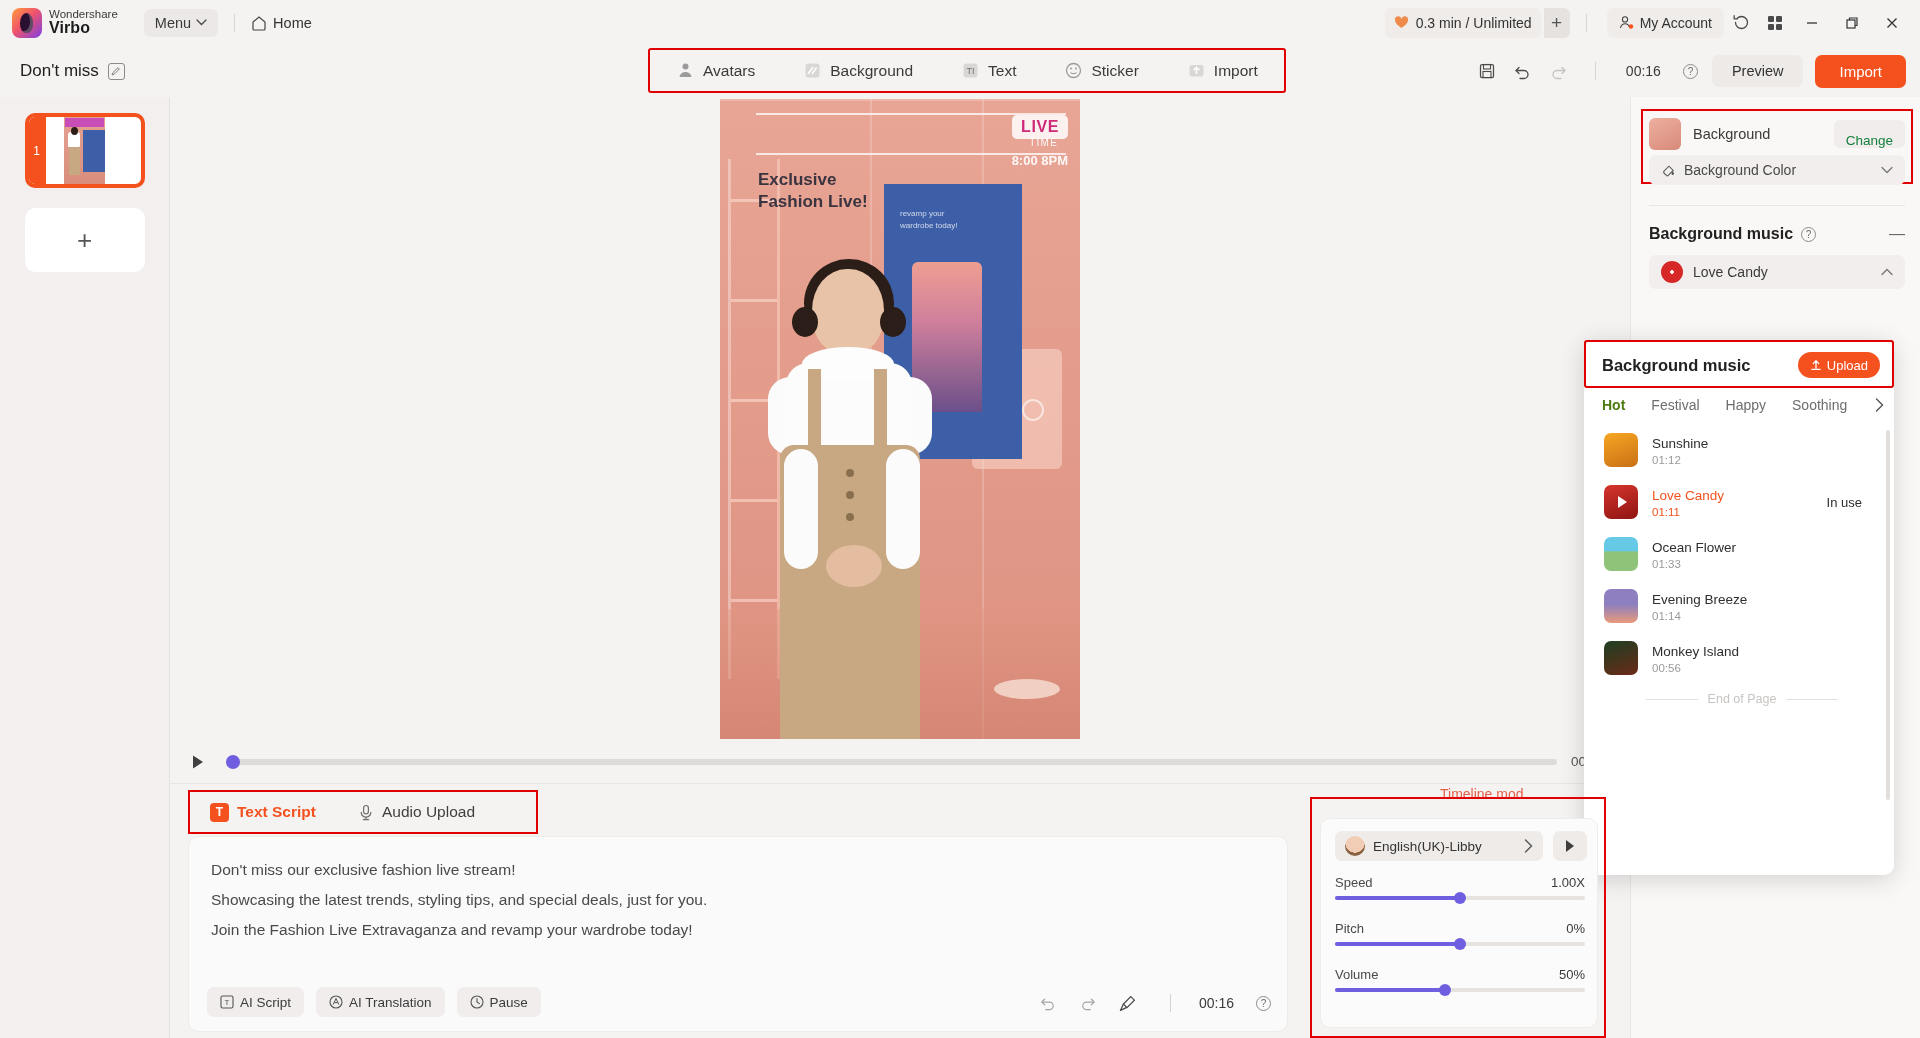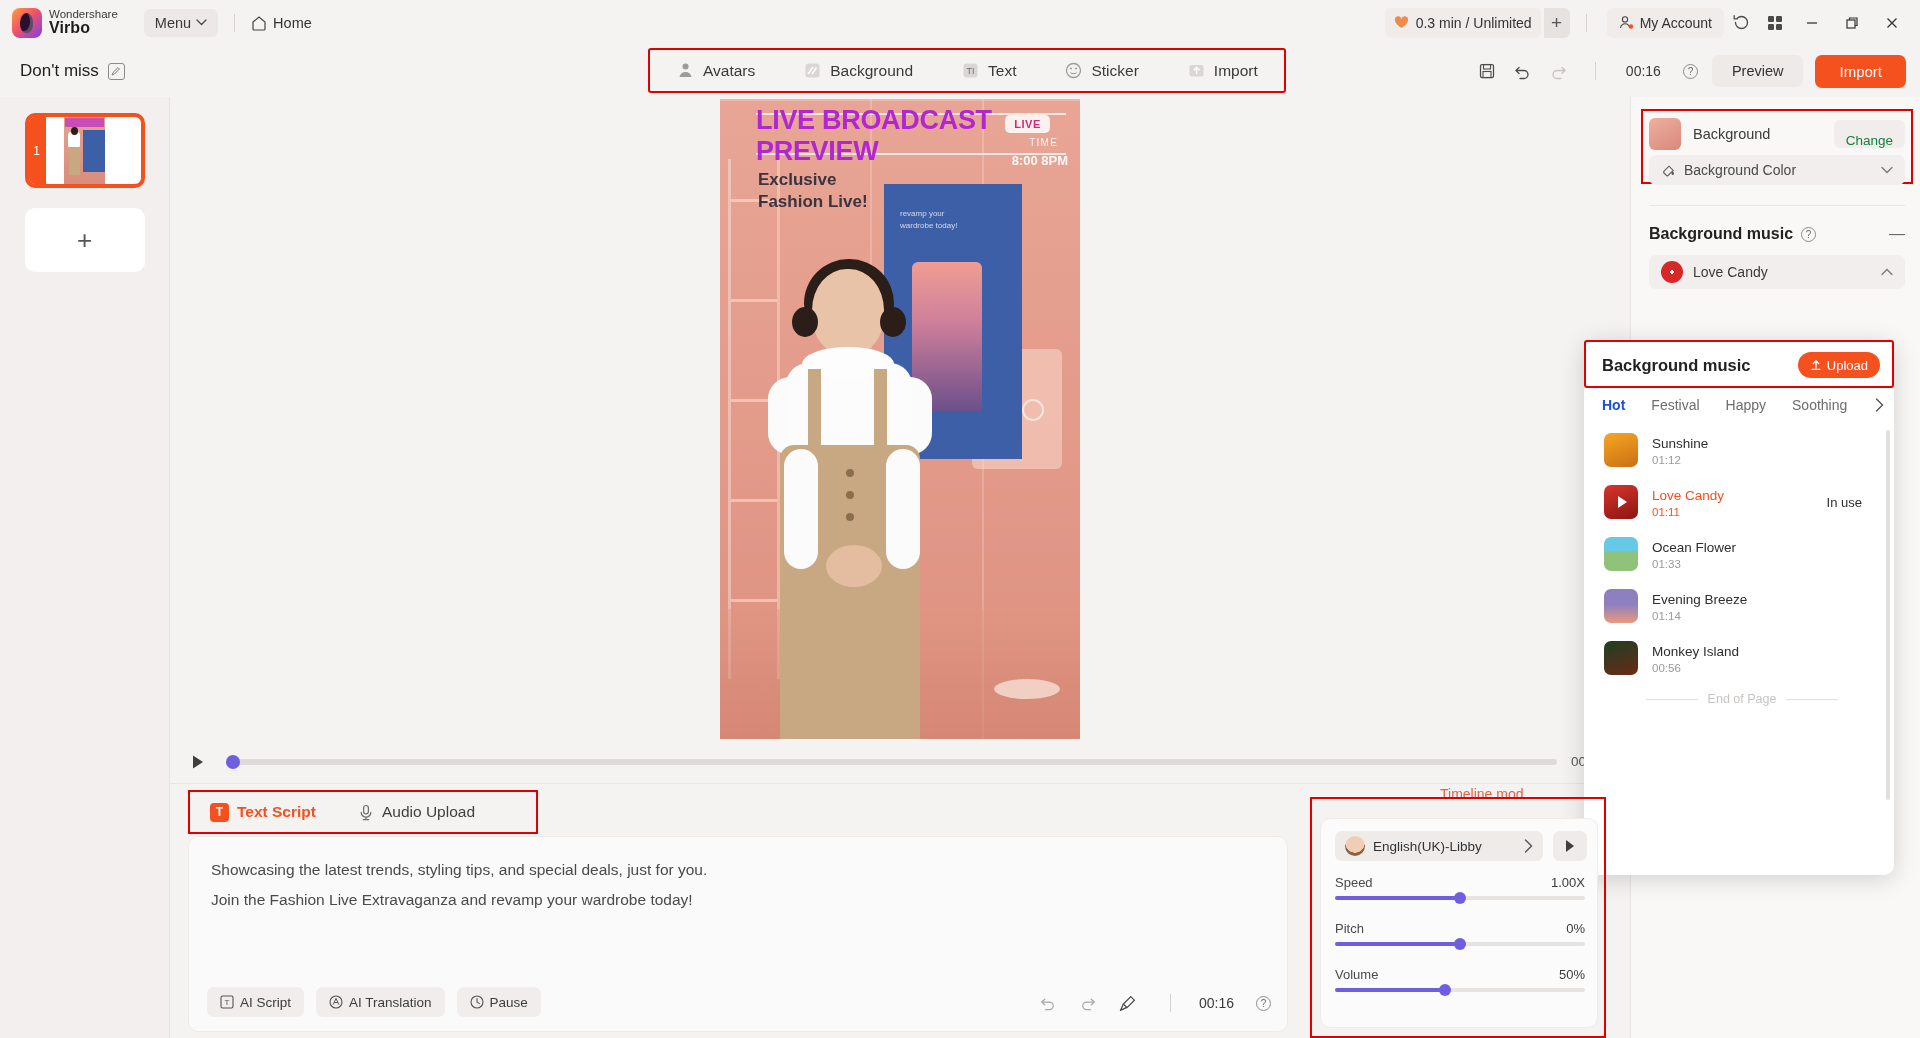--- a/index.html
+++ b/index.html
@@ -138,22 +138,22 @@
   .shelf i { position: absolute; left: 0; width: 100%; height: 3px; background: rgba(255,225,215,.55); }
   .wallline { position: absolute; background: rgba(255,255,255,.20); }
   .title-lines { position: absolute; left: 36px; top: 14px; right: 14px; }
   .title-line { height: 2px; background: rgba(255,255,255,.75); margin-bottom: 38px; }
   .live-title {
     position: absolute; left: 36px; top: 6px; width: 300px;
     font-size: 27px; font-weight: bold; line-height: 1.18;
     color: #b026d3; letter-spacing: -.3px;
   }
   .live-badge {
-    position: absolute; right: 30px; top: 16px; background: rgba(255,255,255,.85);
-    border-radius: 5px; padding: 3px 9px; font-size: 11px; color: #cf2a7a; font-weight: bold;
+    position: absolute; right: 12px; top: 16px; background: rgba(255,255,255,.85);
+    border-radius: 5px; padding: 3px 9px; font-size: 16px; color: #cf2a7a; font-weight: bold;
     letter-spacing: .6px;
   }
   .live-time-lbl { position: absolute; right: 22px; top: 38px; font-size: 10px; color: rgba(255,255,255,.9);
                    letter-spacing: 1.2px; }
   .live-time-val { position: absolute; right: 12px; top: 54px; font-size: 13px; color: rgba(255,255,255,.92);
                    font-weight: bold; }
   .subhead {
     position: absolute; left: 38px; top: 70px; font-size: 17px; line-height: 1.35;
     color: #3a3340; font-weight: 600;
   }
@@ -283,21 +283,21 @@
               border: 2px solid #e00000; border-radius: 3px; }
   .bmpop-head { position: absolute; left: 18px; top: 12px; right: 14px; height: 26px;
                 display: flex; align-items: center; }
   .bmpop-title { font-size: 16.5px; font-weight: bold; color: #222; }
   .upload-btn { margin-left: auto; height: 26px; padding: 0 12px; background: #f4511e;
                 border-radius: 13px; display: flex; align-items: center; gap: 5px;
                 font-size: 13px; color: #fff; cursor: pointer; }
   .bmtabs { position: absolute; left: 18px; top: 52px; right: 10px; height: 26px;
             display: flex; align-items: center; gap: 26px; }
   .bmtab { font-size: 14px; color: #6d6d6d; cursor: pointer; white-space: nowrap; }
-  .bmtab.active { color: #1d4ed8; font-weight: bold; }
+  .bmtab.active { color: #4d7c0f; font-weight: bold; }
   .bmtab-arrow { margin-left: auto; color: #555; cursor: pointer; font-size: 15px; }
   .mlist { position: absolute; left: 12px; top: 84px; right: 6px; bottom: 10px; overflow: hidden; }
   .mrow { display: flex; align-items: center; height: 52px; padding: 0 8px; cursor: pointer; }
   .mthumb { width: 34px; height: 34px; border-radius: 7px; position: relative; flex: none; }
   .mthumb.sunshine { background: linear-gradient(160deg,#f6a623,#c97015); }
   .mthumb.destroyed { background: linear-gradient(160deg,#3a3a3a,#141414); }
   .mthumb.love { background: linear-gradient(160deg,#d6352d,#8e1412); }
   .mthumb.ocean { background: linear-gradient(180deg,#66c9e6 0 42%, #8fc37a 43% 100%); }
   .mthumb.evening { background: linear-gradient(180deg,#8d7fc0 0 45%, #e99a7a 100%); }
   .mthumb.monkey { background: linear-gradient(160deg,#1d3f22,#6b2a18); }
@@ -561,21 +561,20 @@
           <i style="top:340px"></i>
           <i style="top:440px"></i>
       </div>
       <div class="panel-small"></div>
       <div class="knob"></div>
 
       <div class="title-lines">
         <div class="title-line"></div>
           <div class="title-line"></div>
       </div>
-      <div class="live-title">LIVE BROADCAST PREVIEW</div>
       <div class="live-badge">LIVE</div>
       <div class="live-time-lbl">TIME</div>
       <div class="live-time-val">8:00 8PM</div>
 
       <div class="subhead">
         <div>Exclusive</div>
         <div>Fashion Live!</div>
       </div>
 
       <div class="blue-card">
@@ -635,20 +634,21 @@
               <rect x="5.6" y="1.5" width="4.8" height="8.5" rx="2.4" stroke="#6d6d6d" stroke-width="1.2" fill="none"></rect>
               <path d="M3.2 8.4a4.8 4.8 0 009.6 0M8 13.2v2.4M5.3 15.6h5.4" stroke="#6d6d6d" stroke-width="1.2" fill="none" stroke-linecap="round"></path>
             </svg>
         </span>
         <span>Audio Upload</span>
       </div>
     </div>
 
     <div class="script-card">
       <div class="script-text">
+        <div>Don't miss our exclusive fashion live stream!</div>
         <div>Showcasing the latest trends, styling tips, and special deals, just for you.</div>
         <div>Join the Fashion Live Extravaganza and revamp your wardrobe today!</div>
       </div>
 
       <div class="script-tools">
         <div class="chip">
           <span>
             <svg width="14" height="14" viewBox="0 0 14 14">
                 <rect x="1" y="1" width="12" height="12" rx="1.6" stroke="#555" stroke-width="1.1" fill="none"></rect>
                 <text x="7" y="10" font-size="8" fill="#555" text-anchor="middle" font-family="Liberation Sans">T</text>

